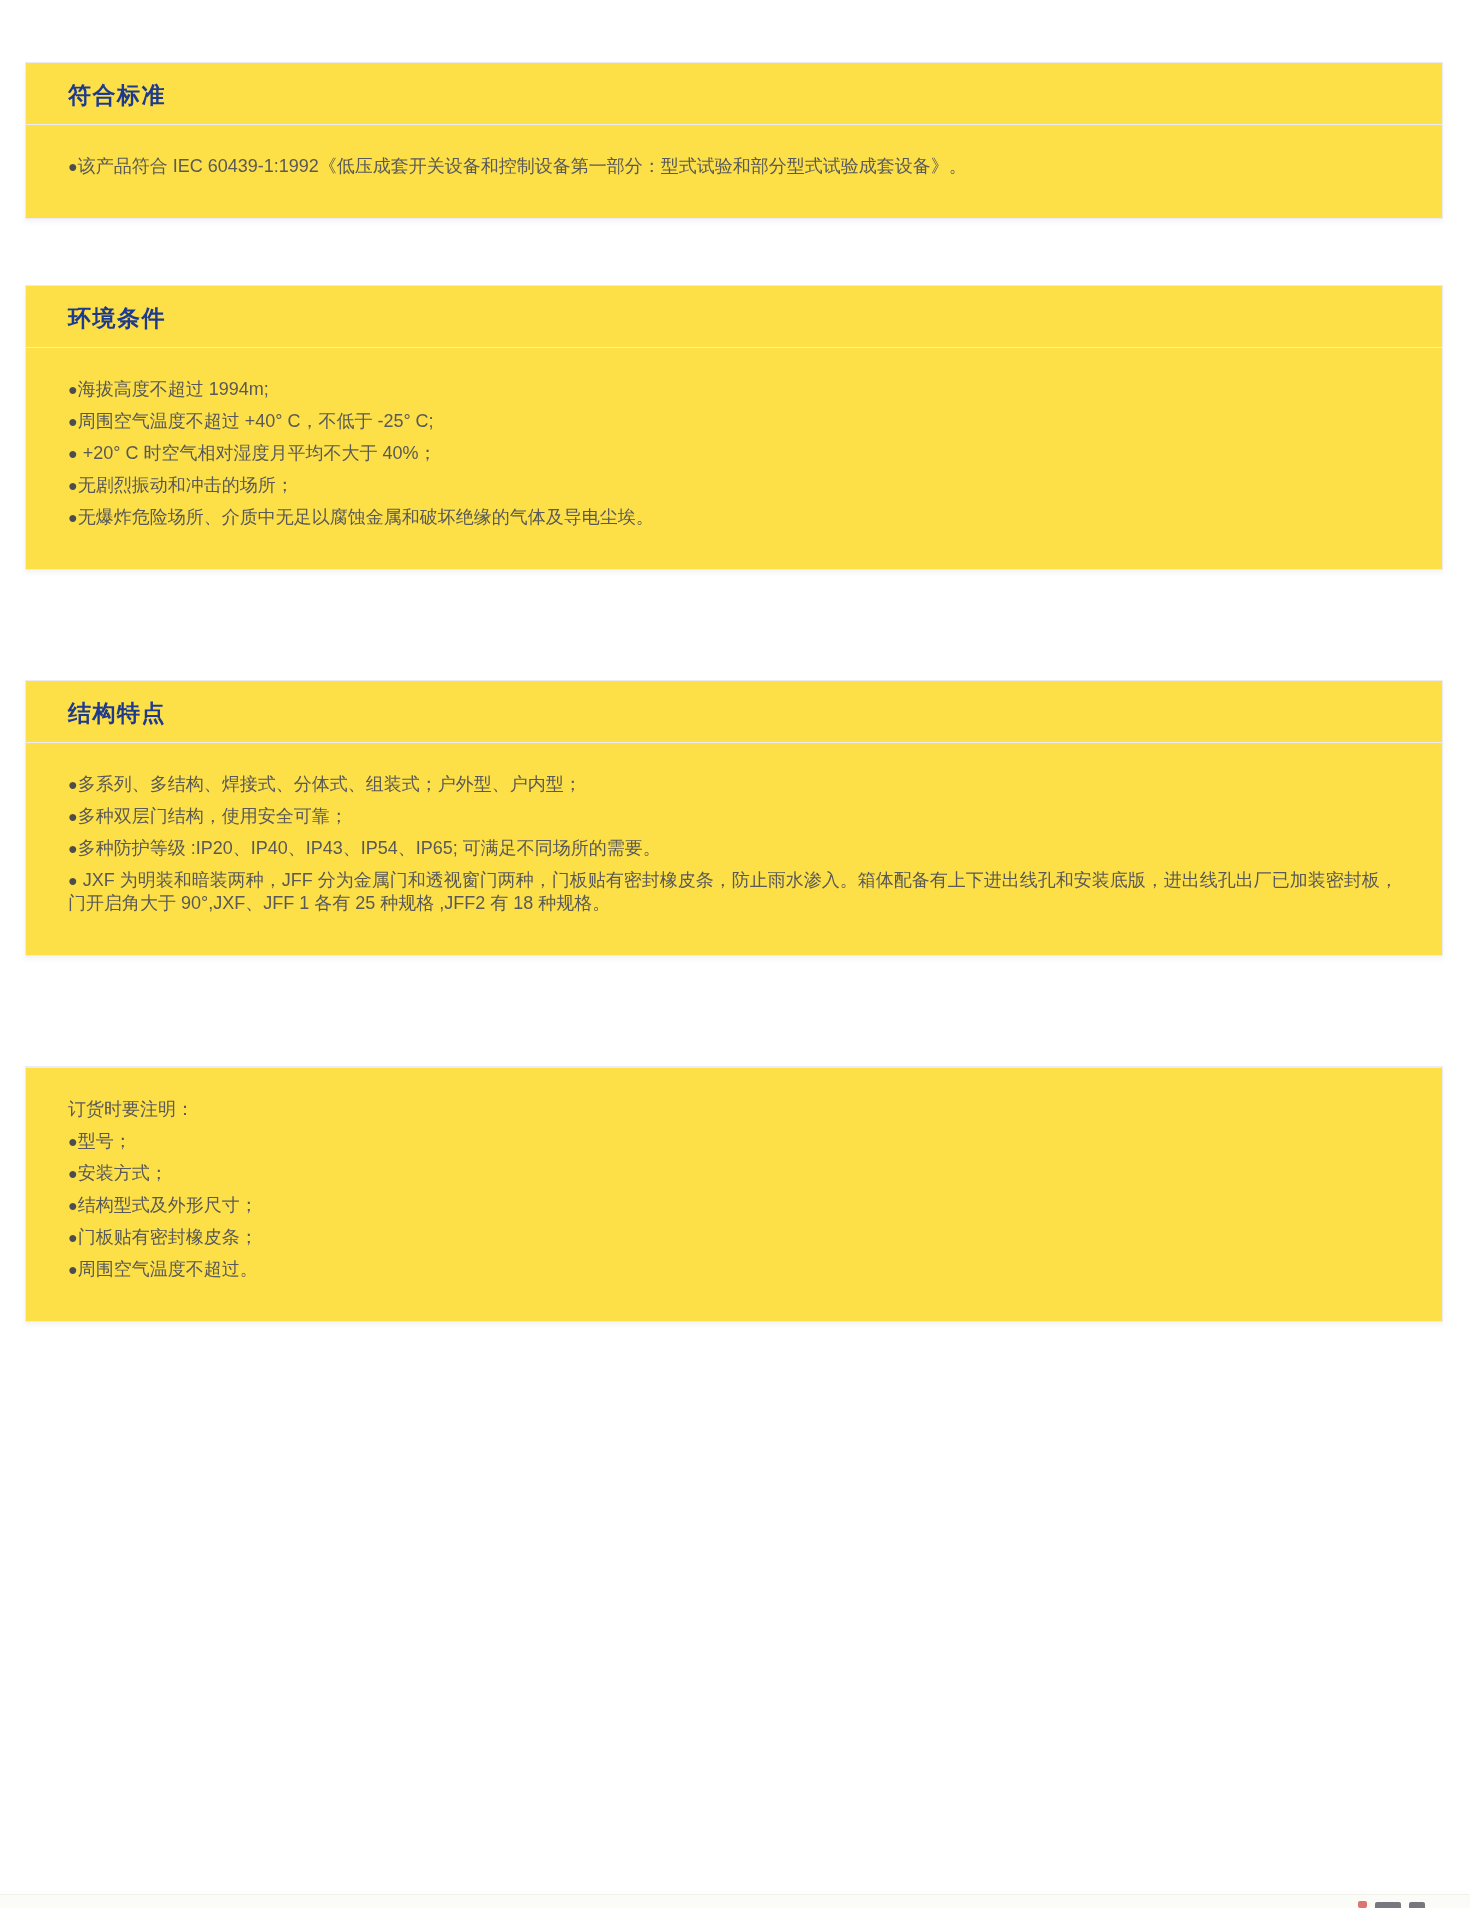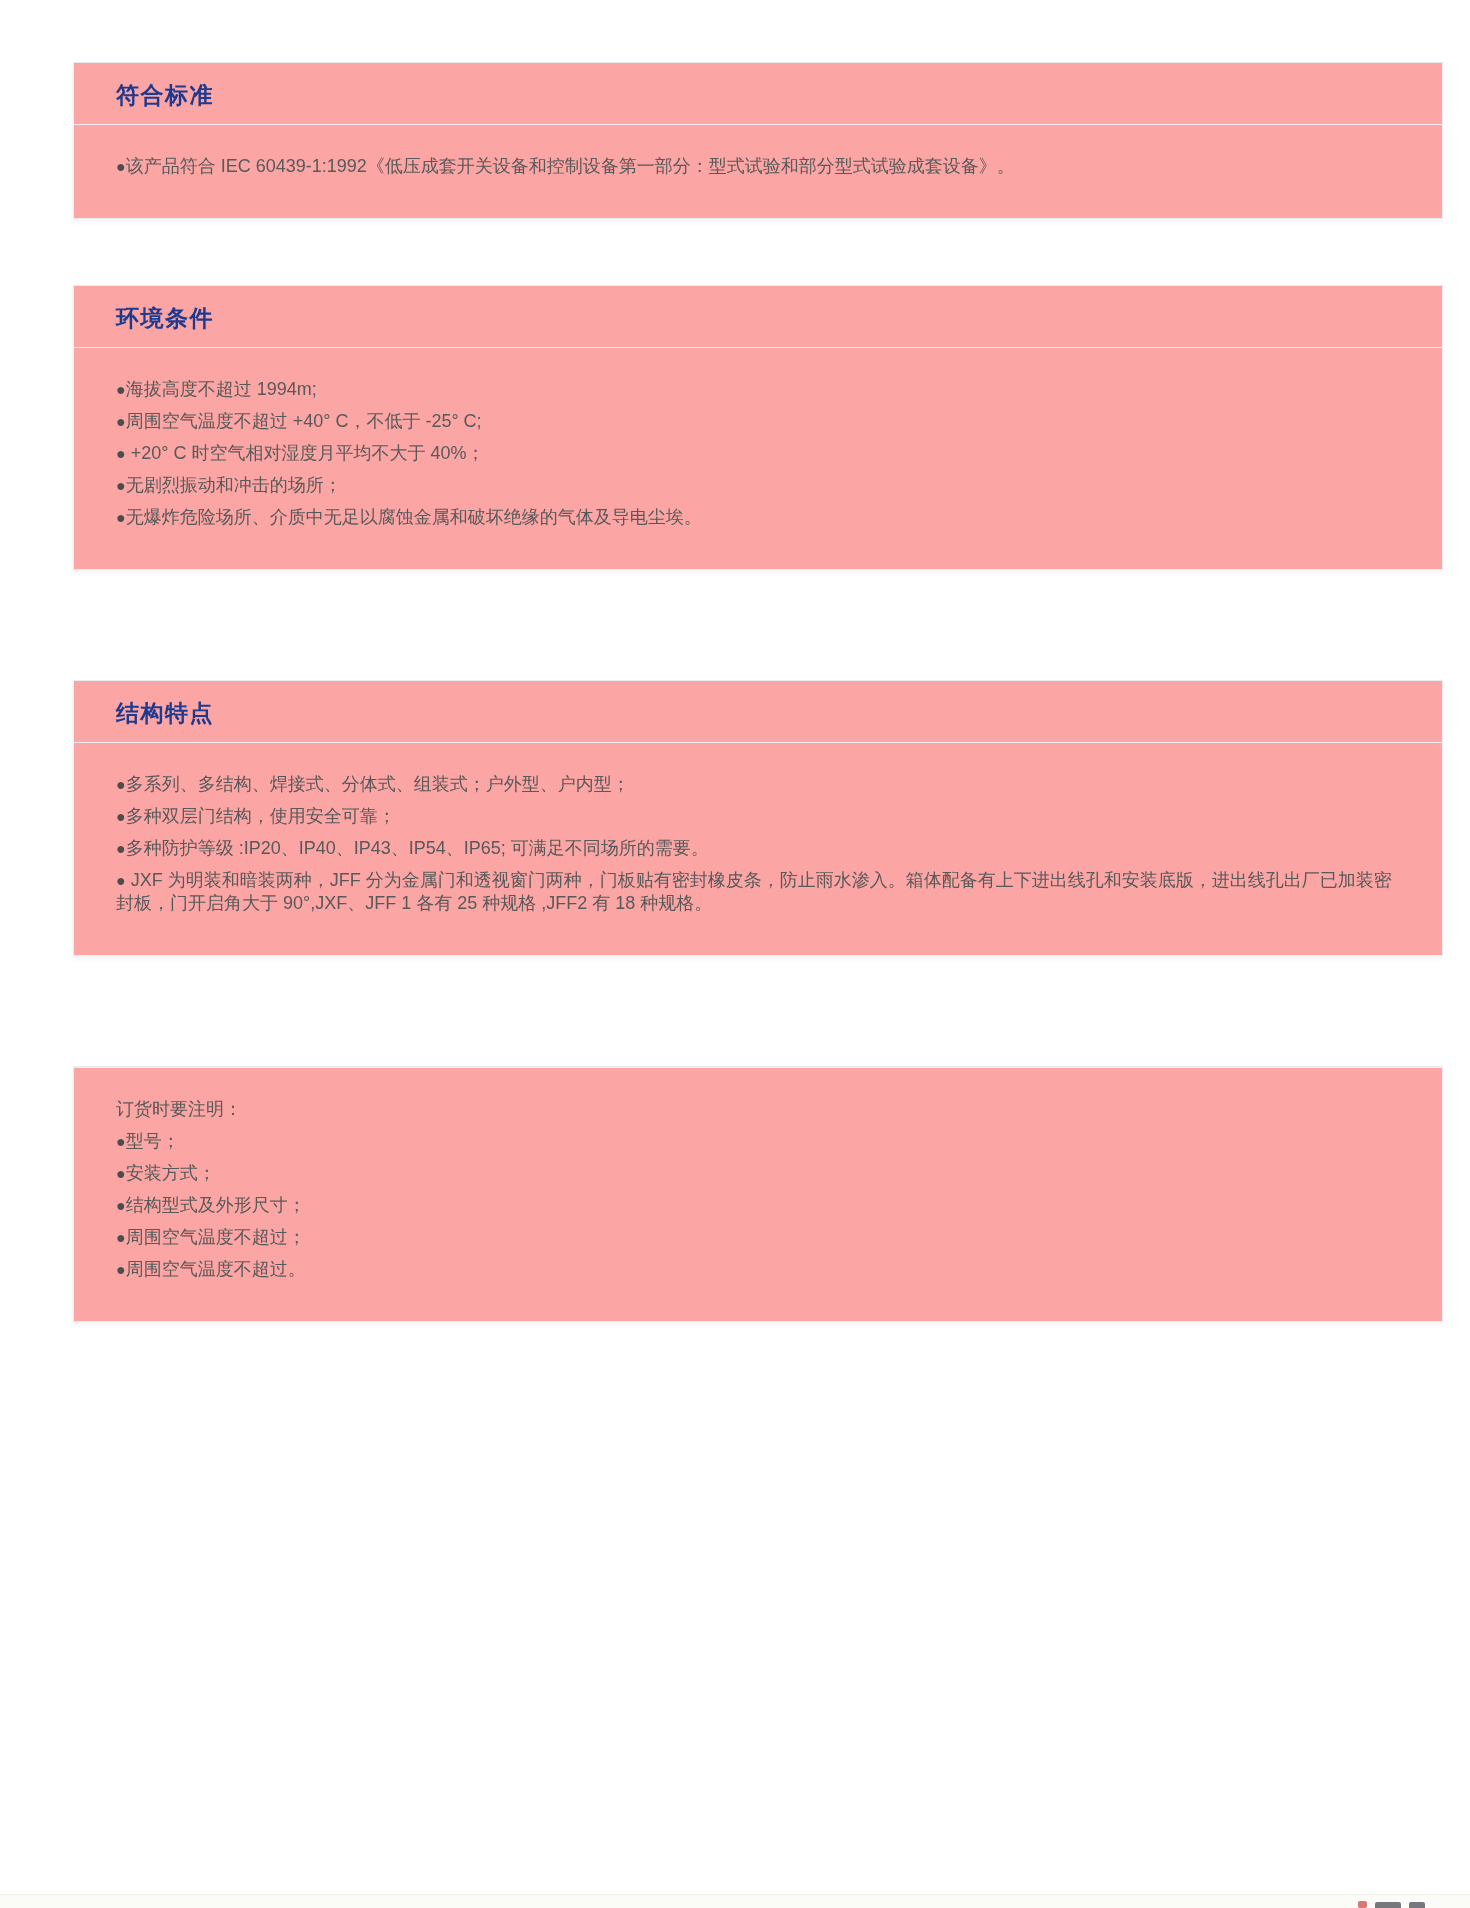--- a/index.html
+++ b/index.html
@@ -16,24 +16,23 @@
   body {
     width: 1470px;
     height: 1908px;
     position: relative;
     overflow: hidden;
   }
   .page {
     padding: 62px 27px 0 25px;
   }
   .card {
-    background: #fca5a5;
+    background: #fde047;
     border: 1px solid #ebecf2;
     box-shadow: 0 3px 5px rgba(110, 110, 150, 0.08);
-    margin-left: 48px;
   }
   #sections > .card + .card { margin-top: 110px; }
   #sections > .card:nth-child(2) { margin-top: 66px; }
   .card-title {
     margin: 0;
     padding: 17px 42px 14px 42px;
     font-size: 23px;
     line-height: 30px;
     font-weight: bold;
     letter-spacing: 1.5px;
@@ -133,21 +132,21 @@
         </div>
   </section>
 
   <section class="card">
     <div class="card-divider"></div>
     <div class="card-body">
           <p class="intro">订货时要注明：</p>
           <p class="bullet"><span class="marker">●</span><span>型号；</span></p>
           <p class="bullet"><span class="marker">●</span><span>安装方式；</span></p>
           <p class="bullet"><span class="marker">●</span><span>结构型式及外形尺寸；</span></p>
-          <p class="bullet"><span class="marker">●</span><span>周围空气温度不超过；</span></p>
+          <p class="bullet"><span class="marker">●</span><span>门板贴有密封橡皮条；</span></p>
           <p class="bullet"><span class="marker">●</span><span>周围空气温度不超过。</span></p>
         </div>
   </section>
 </div>
 </main>
 
 <footer class="page-footer">
   <div class="footer-marks">
     <span class="footer-mark-red"></span>
     <span class="footer-mark-dark"></span>

